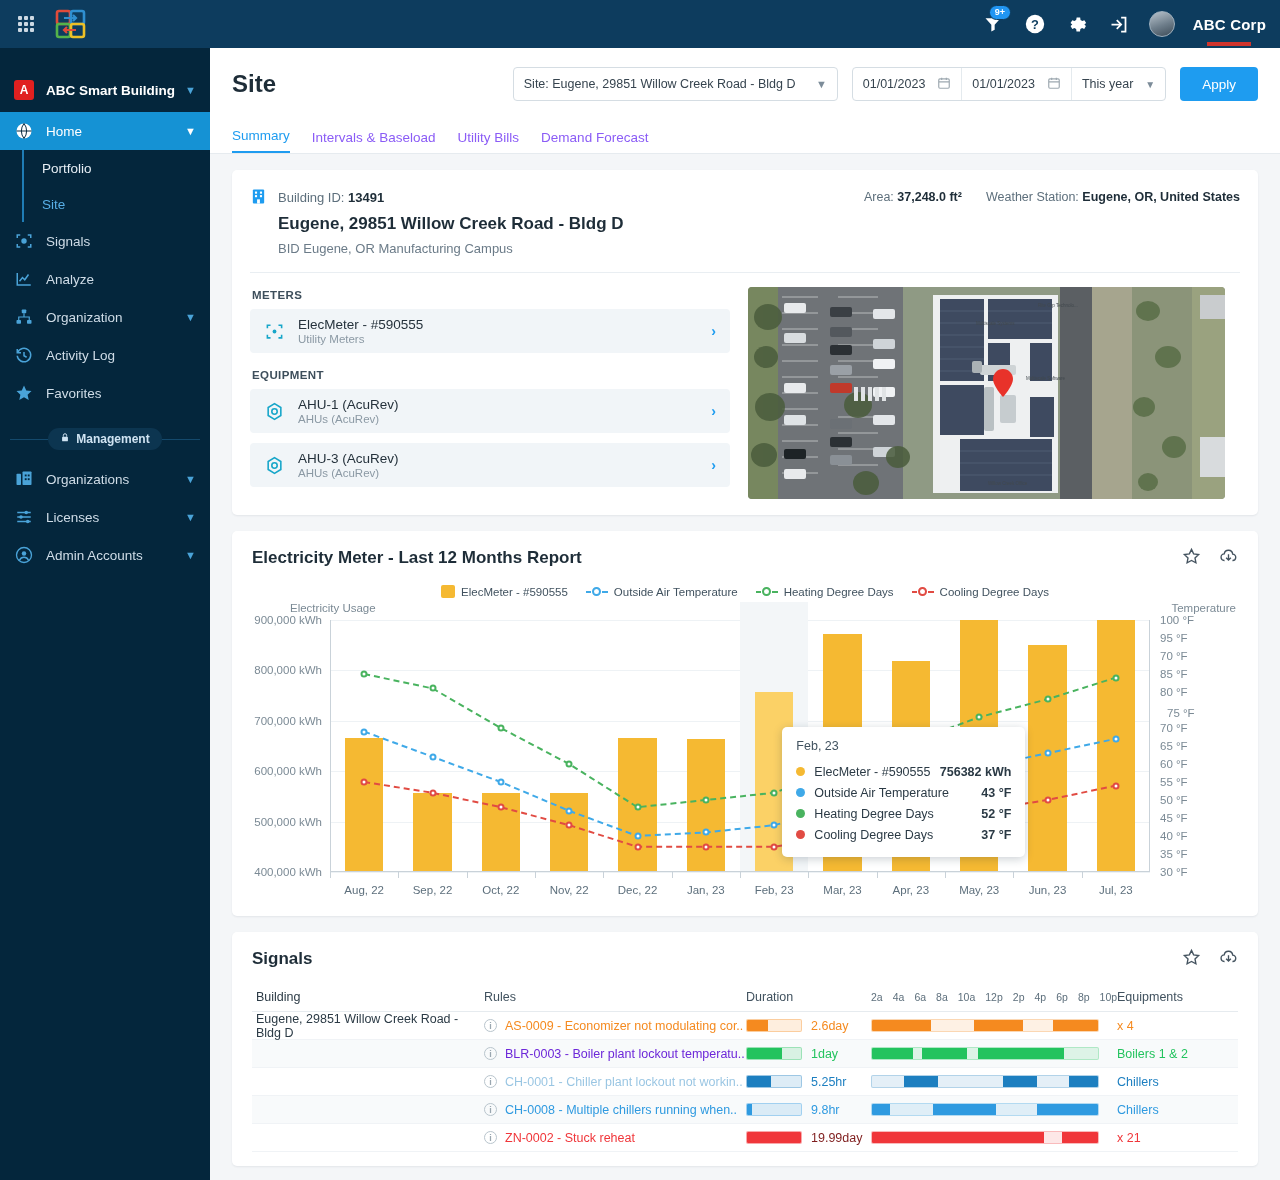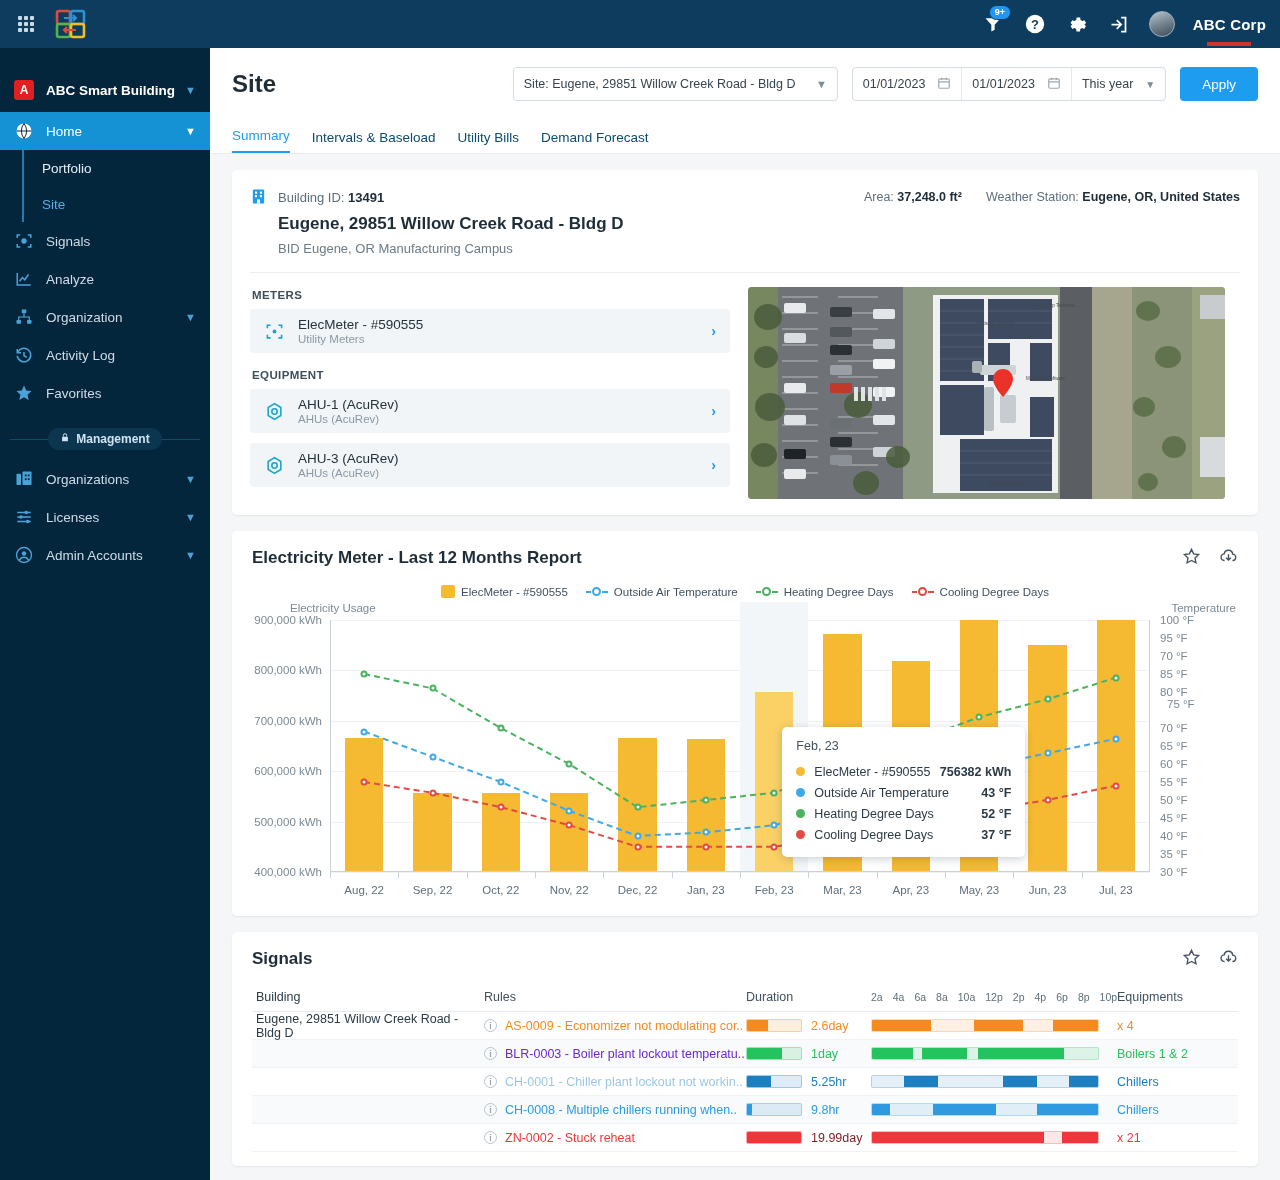--- a/index.html
+++ b/index.html
@@ -69,21 +69,21 @@
   }
   .site-select .cv { margin-left: auto; color: #7c8c99; font-size: 11px; }
   .daterange { display: flex; height: 34px; border: 1px solid #d5dde3; border-radius: 4px; background: #fff; overflow: hidden; }
   .dbox { display: flex; align-items: center; gap: 12px; padding: 0 10px; font-size: 12.5px; color: #36444f; border-right: 1px solid #e4eaee; }
   .dbox svg { opacity: .6; }
   .dbox.last { border-right: none; }
   #apply-btn { margin-left: 14px; background: #1e9cf0; color: #fff; border: none; border-radius: 4px;
     height: 34px; padding: 0 22px; font-size: 13.5px; font-family: inherit; cursor: pointer; }
 
   #tabs { height: 34px; background: #fff; display: flex; align-items: flex-end; padding: 0 22px; border-bottom: 1px solid #e6ebef; gap: 22px; }
-  .tab { font-size: 13.5px; color: #0c4a6e; padding-bottom: 8px; cursor: pointer; }
+  .tab { font-size: 13.5px; color: #8b5cf6; padding-bottom: 8px; cursor: pointer; }
   .tab.active { color: #1e9cf0; border-bottom: 2px solid #1e9cf0; }
 
   .card { background: #fff; border-radius: 5px; margin: 16px 22px 0 22px; box-shadow: 0 1px 2px rgba(20,40,60,.08); }
 
   
   .bcard { padding: 18px 14px 16px 14px; }
   .brow1 { display: flex; align-items: center; padding: 0 4px; }
   .bico { width: 18px; height: 18px; color: #1e9cf0; }
   .bid { margin-left: 10px; font-size: 13px; color: #5d6f7c; }
   .bid b { color: #1e2d38; }
@@ -667,21 +667,21 @@
           <div class="ylabel" style="top: 0px;">900,000 kWh</div>
           <div class="y2label" style="top: 252px;">30 °F</div>
           <div class="y2label" style="top: 234px;">35 °F</div>
           <div class="y2label" style="top: 216px;">40 °F</div>
           <div class="y2label" style="top: 198px;">45 °F</div>
           <div class="y2label" style="top: 180px;">50 °F</div>
           <div class="y2label" style="top: 162px;">55 °F</div>
           <div class="y2label" style="top: 144px;">60 °F</div>
           <div class="y2label" style="top: 126px;">65 °F</div>
           <div class="y2label" style="top: 108px;">70 °F</div>
-          <div class="y2label" style="top: 84px; margin-left: 17px;">75 °F</div>
+          <div class="y2label" style="top: 93px; margin-left: 17px;">75 °F</div>
           <div class="y2label" style="top: 72px;">80 °F</div>
           <div class="y2label" style="top: 54px;">85 °F</div>
           <div class="y2label" style="top: 36px;">70 °F</div>
           <div class="y2label" style="top: 18px;">95 °F</div>
           <div class="y2label" style="top: 0px;">100 °F</div>
           <div class="colhl" style="left: 410px; width: 68.3333px;"></div>
           <div class="bar" title="Aug, 22: 665000 kWh" style="left: 15.0333px; width: 38.2667px; height: 133.56px;"></div>
           <div class="xtick" style="left: 34.1667px;">Aug, 22</div>
           <div class="xnotch" style="left: 0px;"></div>
           <div class="bar" title="Sep, 22: 556000 kWh" style="left: 83.3667px; width: 38.2667px; height: 78.624px;"></div>

